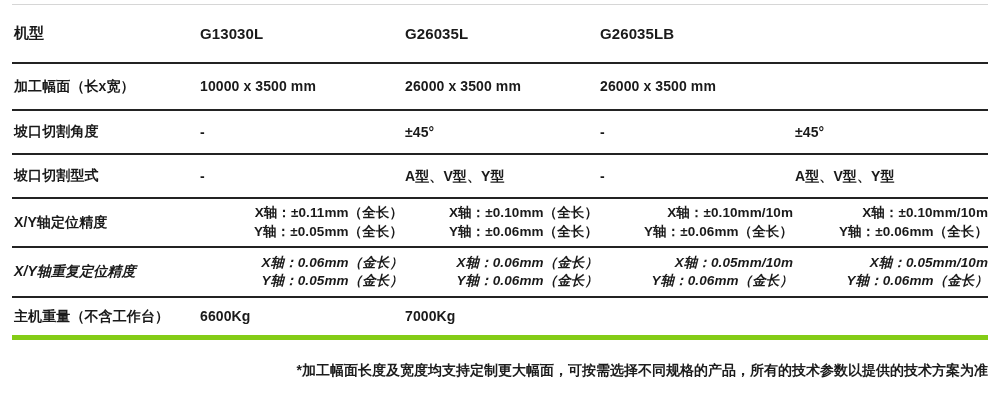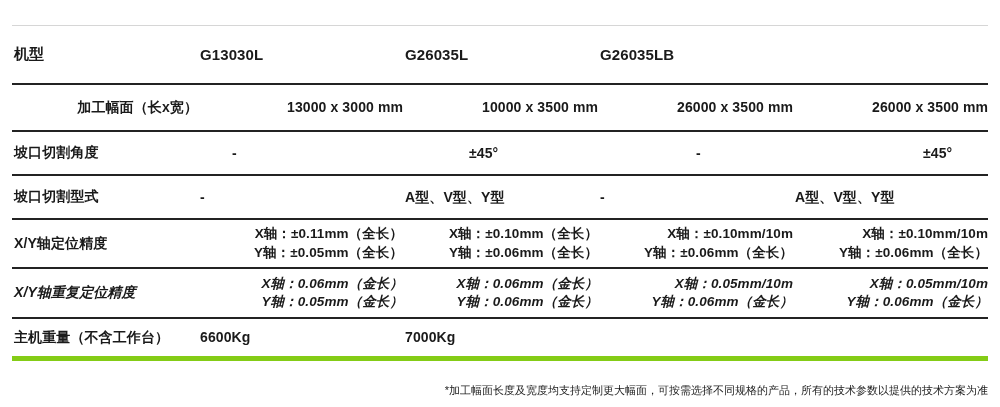--- a/index.html
+++ b/index.html
@@ -6,71 +6,68 @@
     margin: 0;
     padding: 0;
     width: 1000px;
     height: 407px;
     background: #ffffff;
     font-family: "Liberation Sans", "DejaVu Sans", sans-serif;
     color: #1a1a1a;
     -webkit-font-smoothing: antialiased;
   }
   .spec-table {
-    margin: 25px 12px 0 12px;
+    margin: 4px 12px 0 12px;
     width: 976px;
     border-top: 1px solid #d6d6d6;
   }
   .row {
     display: grid;
     grid-template-columns: 186px 205px 195px 195px 1fr;
     align-items: center;
     border-bottom: 2px solid #232323;
   }
   .row.header { height: 57px; }
-  .row.r1 { height: 45px; text-align: right; }
-  .row.r2 { height: 42px; gap: 32px; }
+  .row.r1 { height: 45px; }
+  .row.r2 { height: 42px; }
   .row.r3 { height: 42px; }
   .row.r4 { height: 47px; }
   .row.r5 { height: 48px; font-style: italic; }
   .row.r6 { height: 37px; border-bottom: 5px solid #84cc16; }
   .cell {
     padding-left: 2px;
     font-size: 14px;
     font-weight: 700;
     letter-spacing: 0.1px;
   }
   .row.header .cell { font-size: 15px; }
   .cell .ln { display: block; line-height: 1.34; }
   .row.r4 .cell.val, .row.r5 .cell.val { font-size: 13.5px; text-align: right; }
   .footnote {
     margin: 22px 12px 0 0;
     text-align: right;
-    font-size: 11px;
-    font-weight: 400;
+    font-size: 14px;
+    font-weight: 700;
     color: #1c1c1c;
   }
 </style>
 </head>
 <body>
 
 <div class="spec-table">
 
   <div class="row header">
     <div class="cell">机型</div>
     <div class="cell">G13030L</div>
     <div class="cell">G26035L</div>
     <div class="cell">G26035LB</div>
   </div>
 
   <div class="row r1">
     <div class="cell">加工幅面（长x宽）</div>
-    <div class="cell val">
-        <span class="ln">13000 x 3000 mm</span>
-      </div>
     <div class="cell val">
         <span class="ln">10000 x 3500 mm</span>
       </div>
     <div class="cell val">
         <span class="ln">26000 x 3500 mm</span>
       </div>
     <div class="cell val">
         <span class="ln">26000 x 3500 mm</span>
       </div>
   </div>

